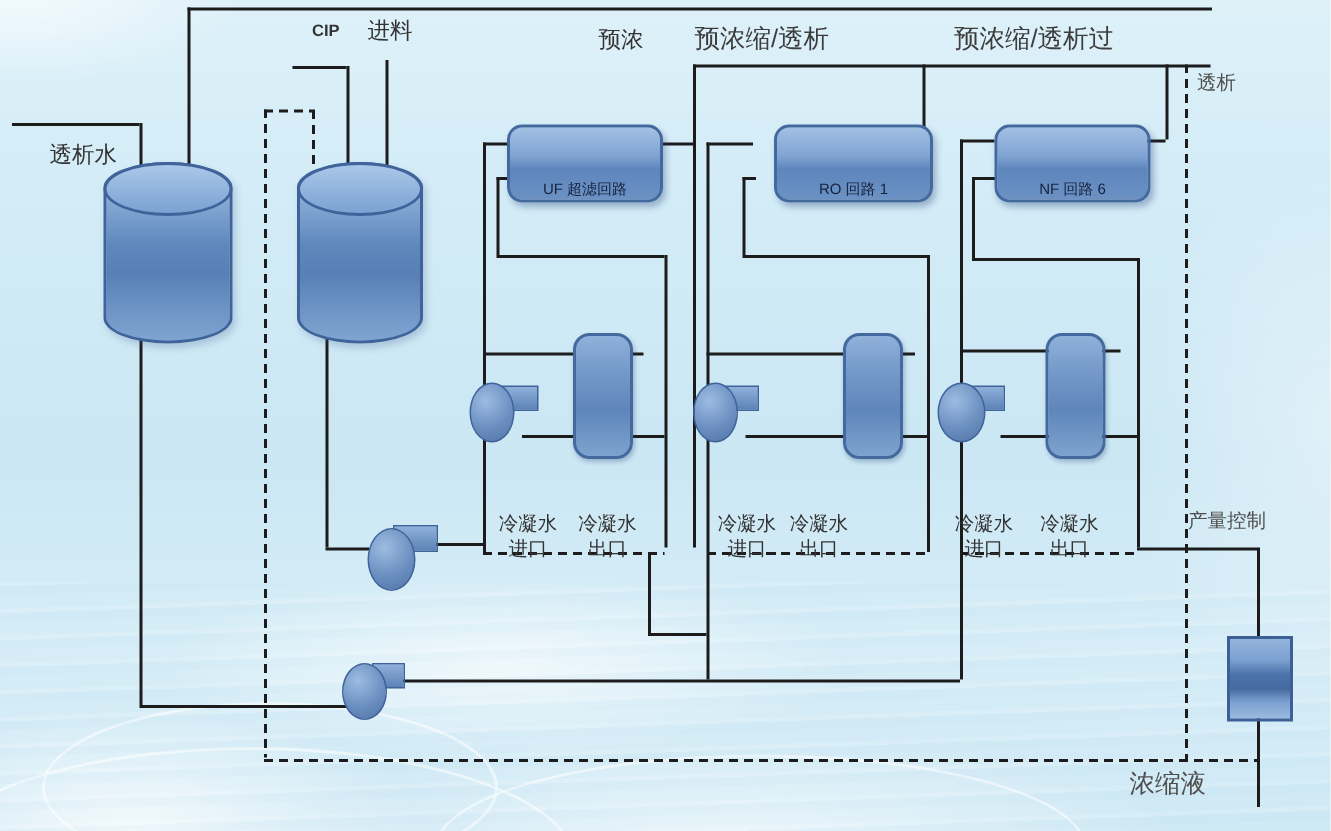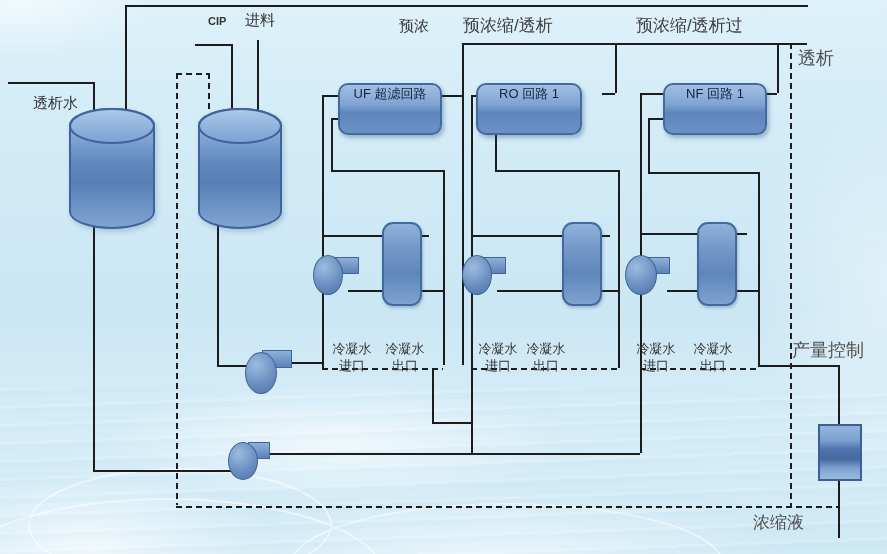--- a/index.html
+++ b/index.html
@@ -14,33 +14,33 @@
     radial-gradient(ellipse 200px 80px at 2% 0%, rgba(255,255,255,.6), transparent 70%)}
   .streaks{position:absolute;left:0;right:0;top:388px;height:166px;pointer-events:none;opacity:.5;background:
     repeating-linear-gradient(178deg, rgba(255,255,255,.28) 0 3px, rgba(160,205,230,.12) 3px 9px, transparent 9px 18px)}
   .ring{position:absolute;border:2px solid rgba(255,255,255,.55);border-radius:50%;pointer-events:none}
   
   .h,.v{position:absolute;background:#1c1c1c}
   .h{height:2px}.v{width:2px}
   .dh{position:absolute;height:2px;background:repeating-linear-gradient(90deg,#1c1c1c 0 6px,transparent 6px 10px)}
   .dv{position:absolute;width:2px;background:repeating-linear-gradient(180deg,#1c1c1c 0 6px,transparent 6px 10px)}
   
-  .lbl{position:absolute;font-size:18px;color:#333;white-space:nowrap}
+  .lbl{position:absolute;font-size:13px;color:#333;white-space:nowrap}
   .big{font-size:17px;color:#3d3d3d}
   .gray{color:#4f4f4f}
   .cond{position:absolute;top:340px;width:48px;text-align:center;font-size:13px;line-height:17px;color:#333;display:flex;flex-direction:column}
   
   .tank{position:absolute;border:2px solid #3f639a;border-radius:50% 50% 50% 50%/14% 14% 14% 14%;
     background:linear-gradient(180deg,#7ea5d3 0%,#8cb0da 16%,#5e87bc 46%,#5880b6 62%,#7fa5d2 100%);
     box-shadow:2px 3px 5px rgba(60,90,140,.25)}
   .tank::before{content:"";position:absolute;left:-2px;right:-2px;top:-2px;height:32px;
     background:linear-gradient(180deg,#aac7e8 0%,#7aa2d2 100%);border:2px solid #3f639a;border-radius:50%}
   .loopbox{position:absolute;height:48px;border:2px solid #44699e;border-radius:10px;
     background:linear-gradient(180deg,#a3c0e4 0%,#7fa3d2 40%,#5e86bd 58%,#6c92c4 100%);
-    display:flex;align-items:flex-start;justify-content:center;font-size:13px;color:#16223d;
+    display:flex;align-items:flex-end;justify-content:center;font-size:10px;color:#16223d;
     box-shadow:2px 3px 4px rgba(40,70,120,.35)}
   .vessel{position:absolute;width:36px;height:80px;border:2px solid #44699e;border-radius:11px;
     background:linear-gradient(180deg,#8fb1da 0%,#7499c9 30%,#5f86bb 62%,#7ea3cf 100%);
     box-shadow:1px 2px 3px rgba(40,70,120,.3)}
   .valve{position:absolute;left:818px;top:424px;width:40px;height:53px;border:2px solid #3c5f95;
     background:linear-gradient(180deg,#93b4dc 0%,#7da2d2 26%,#4d74ad 44%,#46699f 62%,#7da2d2 80%,#9ab9de 100%)}
   .pump{position:absolute}
   .pump .out{position:absolute;background:linear-gradient(180deg,#8fb0da,#5c83b6);border:1.5px solid #3f639a}
   .pump .body{position:absolute;border-radius:50%;border:1.5px solid #3f639a;
     background:radial-gradient(circle at 35% 30%,#9cbce1 0%,#6b8fc0 55%,#4f74a6 100%)}
@@ -113,25 +113,25 @@
   <i class="dh" style="left:322px;top:368px;width:121px"></i>
   <i class="dh" style="left:471px;top:368px;width:147px"></i>
   <i class="dh" style="left:640px;top:368px;width:118px"></i>
 
   <div class="tank" style="left:69px;top:108px;width:82px;height:117px"></div>
   <div class="tank" style="left:198px;top:108px;width:80px;height:117px"></div>
 
   <div class="loopbox" style="left:338px;top:83px;width:100px">
     <span>UF 超滤回路</span>
   </div>
-  <div class="loopbox" style="left:476px;top:83px;width:102px">
+  <div class="loopbox" style="left:516px;top:83px;width:102px">
     <span>RO 回路 1</span>
   </div>
   <div class="loopbox" style="left:663px;top:83px;width:100px">
-    <span>NF 回路 1</span>
+    <span>NF 回路 6</span>
   </div>
 
   <div class="vessel" style="left:382px;top:222px"></div>
   <div class="vessel" style="left:562px;top:222px"></div>
   <div class="vessel" style="left:697px;top:222px"></div>
 
   <div class="pump" style="left:313px;top:253px">
     <span class="out" style="left:20px;top:4px;width:24px;height:15px"></span>
     <span class="body" style="left:0;top:2px;width:28px;height:38px"></span>
   </div>

